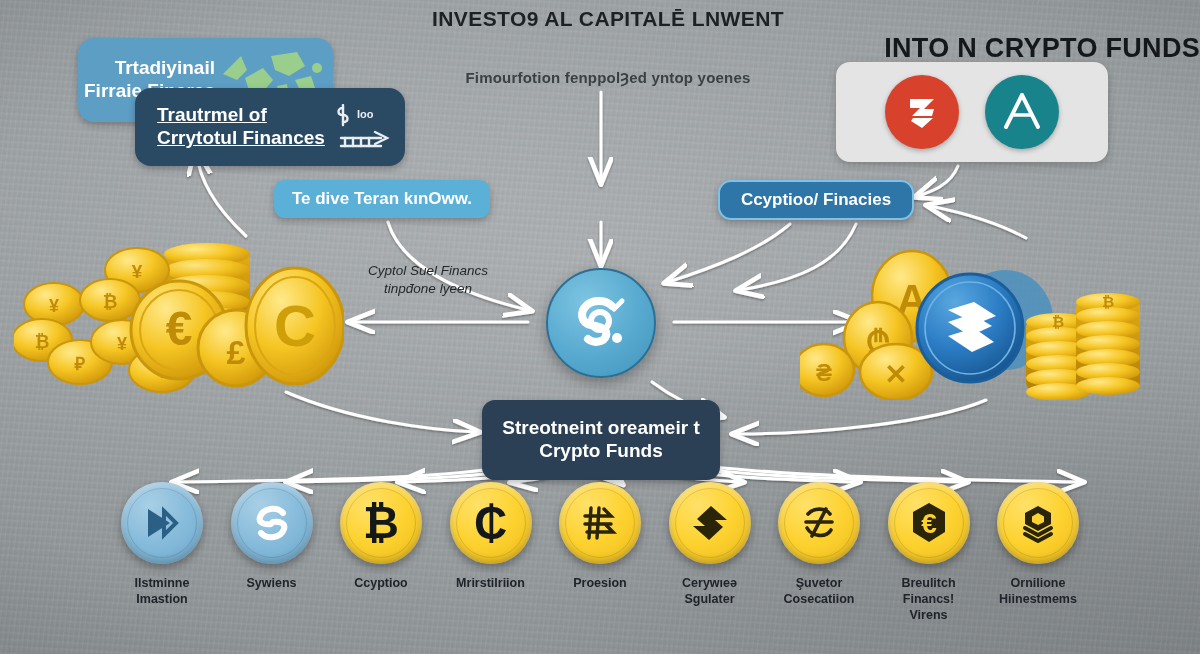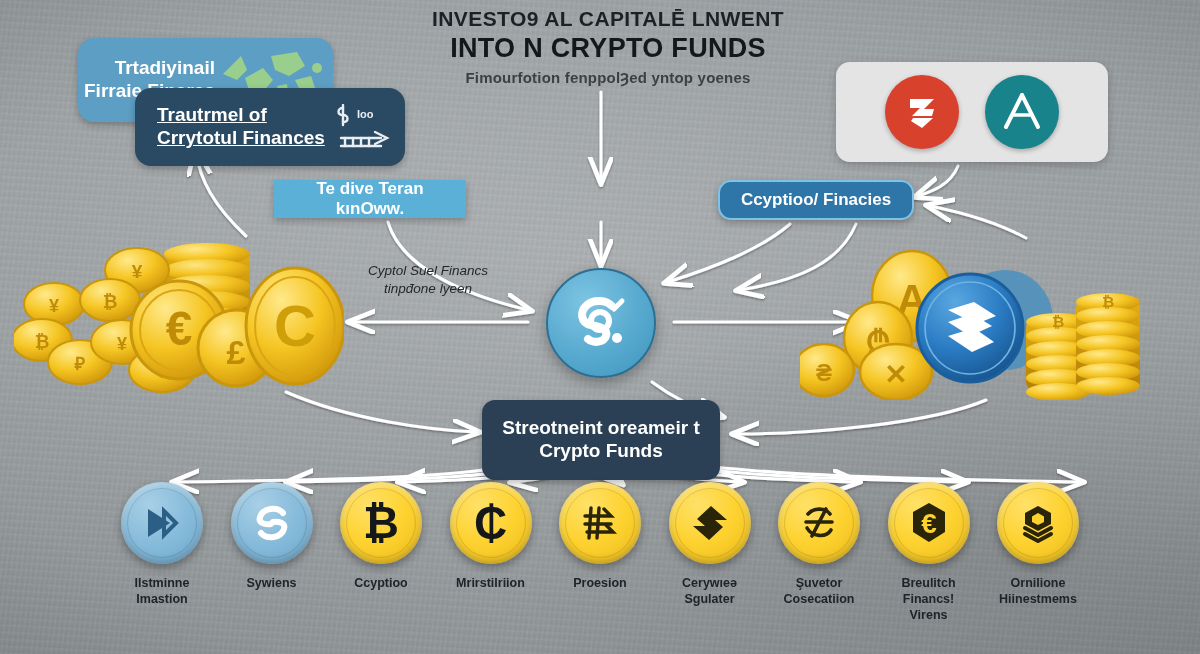--- a/index.html
+++ b/index.html
@@ -59,20 +59,21 @@
     color: #1d2125;
     letter-spacing: 0.4px;
     line-height: 1.25;
   }
   .title-line2 {
     font-size: 27px;
     font-weight: bold;
     color: #14181b;
     letter-spacing: 0.3px;
     line-height: 1.22;
+    text-align: right;
   }
   .title-sub {
     margin-top: 4px;
     font-size: 15px;
     font-weight: bold;
     color: #3b4044;
     letter-spacing: 0.2px;
   }
 
   
@@ -128,23 +129,23 @@
   }
   .money-motif {
     position: absolute;
     right: 8px; top: 16px;
     width: 62px; height: 48px;
     z-index: 1;
   }
 
   #pill-learn-more {
     left: 274px; top: 180px;
-    width: 192px; height: 38px;
+    width: 216px; height: 38px;
     font-size: 17px;
-    border-radius: 0;
+    border-radius: 11px;
   }
   #pill-trend-finance {
     left: 523px; top: 180px;
     width: 166px; height: 38px;
     font-size: 17px;
     border-radius: 11px;
   }
   #pill-crypto-finance {
     left: 718px; top: 180px;
     width: 196px; height: 40px;

